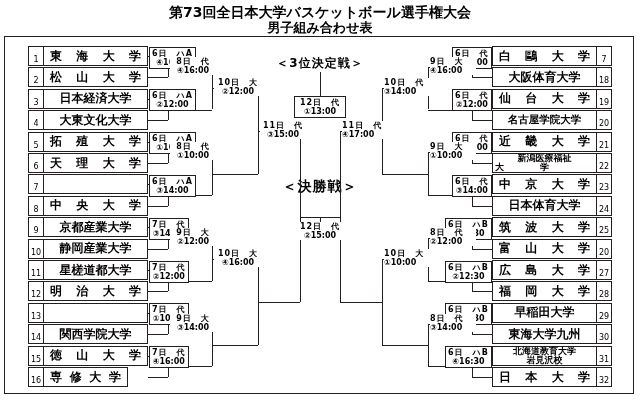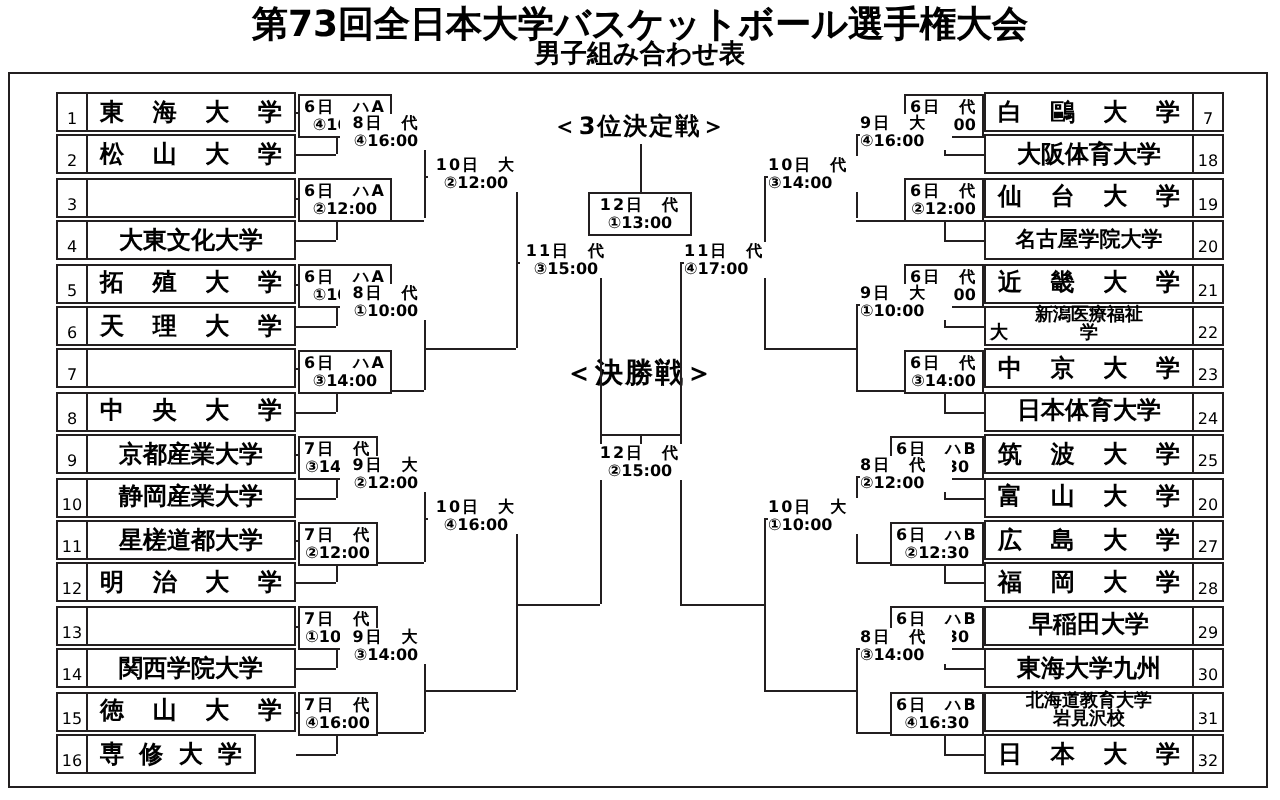--- a/index.html
+++ b/index.html
@@ -16,21 +16,21 @@
   .frame{
     position:absolute;left:4px;top:36px;width:630px;height:358px;
     border:1px solid #231f20;box-sizing:border-box;
   }
 
   
   .title-wrap{
     position:absolute;left:0;top:5px;width:640px;text-align:center;
     line-height:15px;
   }
-  .title1{font-size:18px;font-weight:bold;letter-spacing:0px;}
+  .title1{font-size:14px;font-weight:bold;letter-spacing:0px;}
   .title2{font-size:13px;font-weight:bold;letter-spacing:0px;}
 
   .center-head{
     position:absolute;text-align:center;font-size:12px;font-weight:bold;
     letter-spacing:1px;
   }
   #third-head{left:255px;top:55px;width:130px;}
   #final-head{left:250px;top:178px;width:140px;font-size:14px;}
 
   
@@ -111,20 +111,21 @@
         <div class="num">2</div>
         <div class="nm" style="justify-content: space-between;">
           <span>松</span>
           <span>山</span>
           <span>大</span>
           <span>学</span>
         </div>
       </div>
       <div class="team left" style="left: 28px; top: 88.8px; width: 120px;">
         <div class="num">3</div>
+        <div class="nm">日本経済大学</div>
       </div>
       <div class="team left" style="left: 28px; top: 110.2px; width: 120px;">
         <div class="num">4</div>
         <div class="nm">大東文化大学</div>
       </div>
       <div class="team left spread" style="left: 28px; top: 131.6px; width: 120px;">
         <div class="num">5</div>
         <div class="nm" style="justify-content: space-between;">
           <span>拓</span>
           <span>殖</span>

